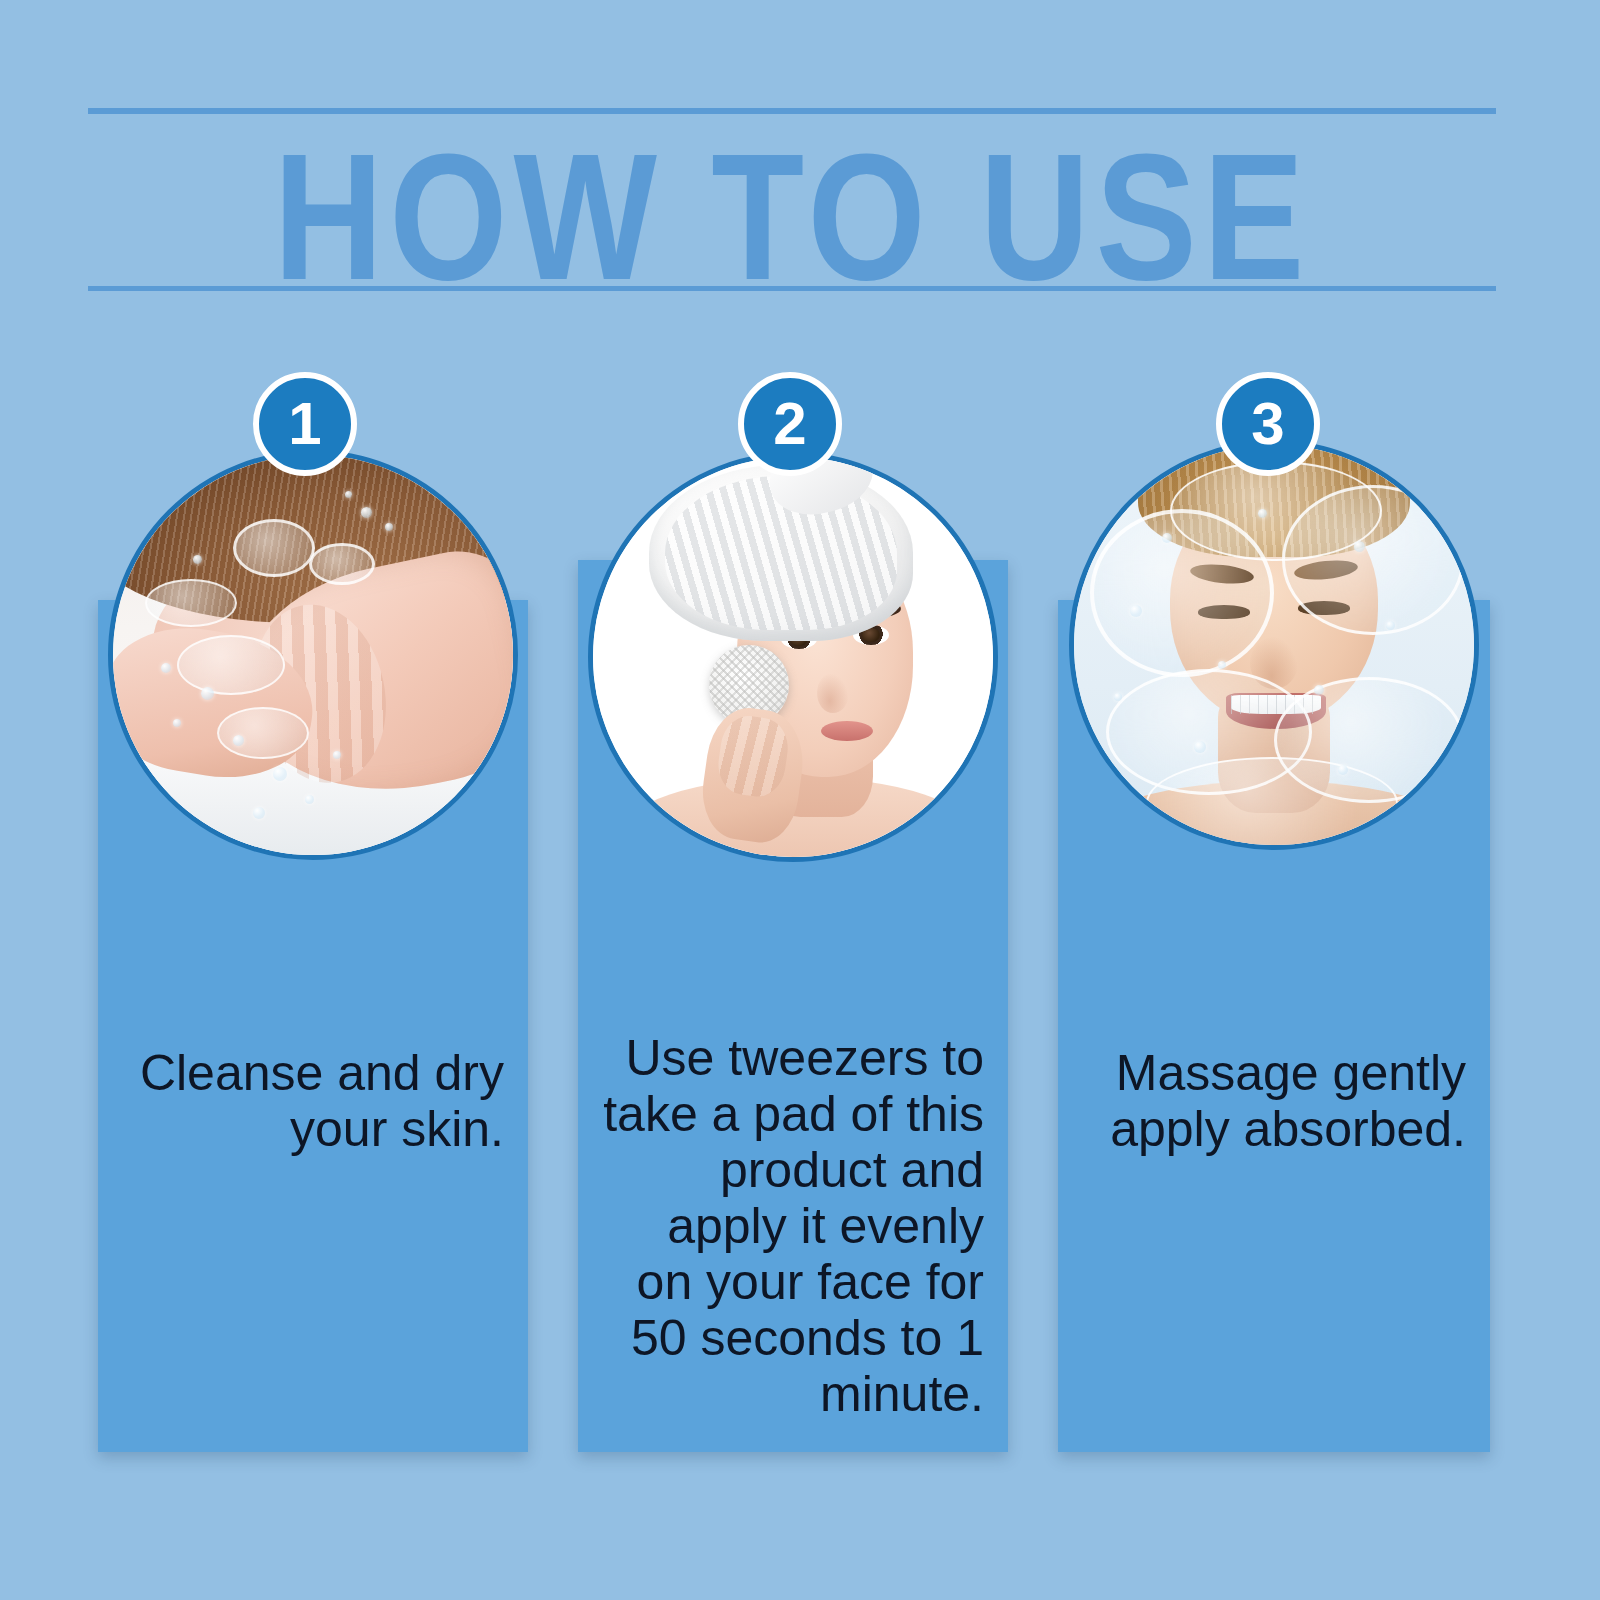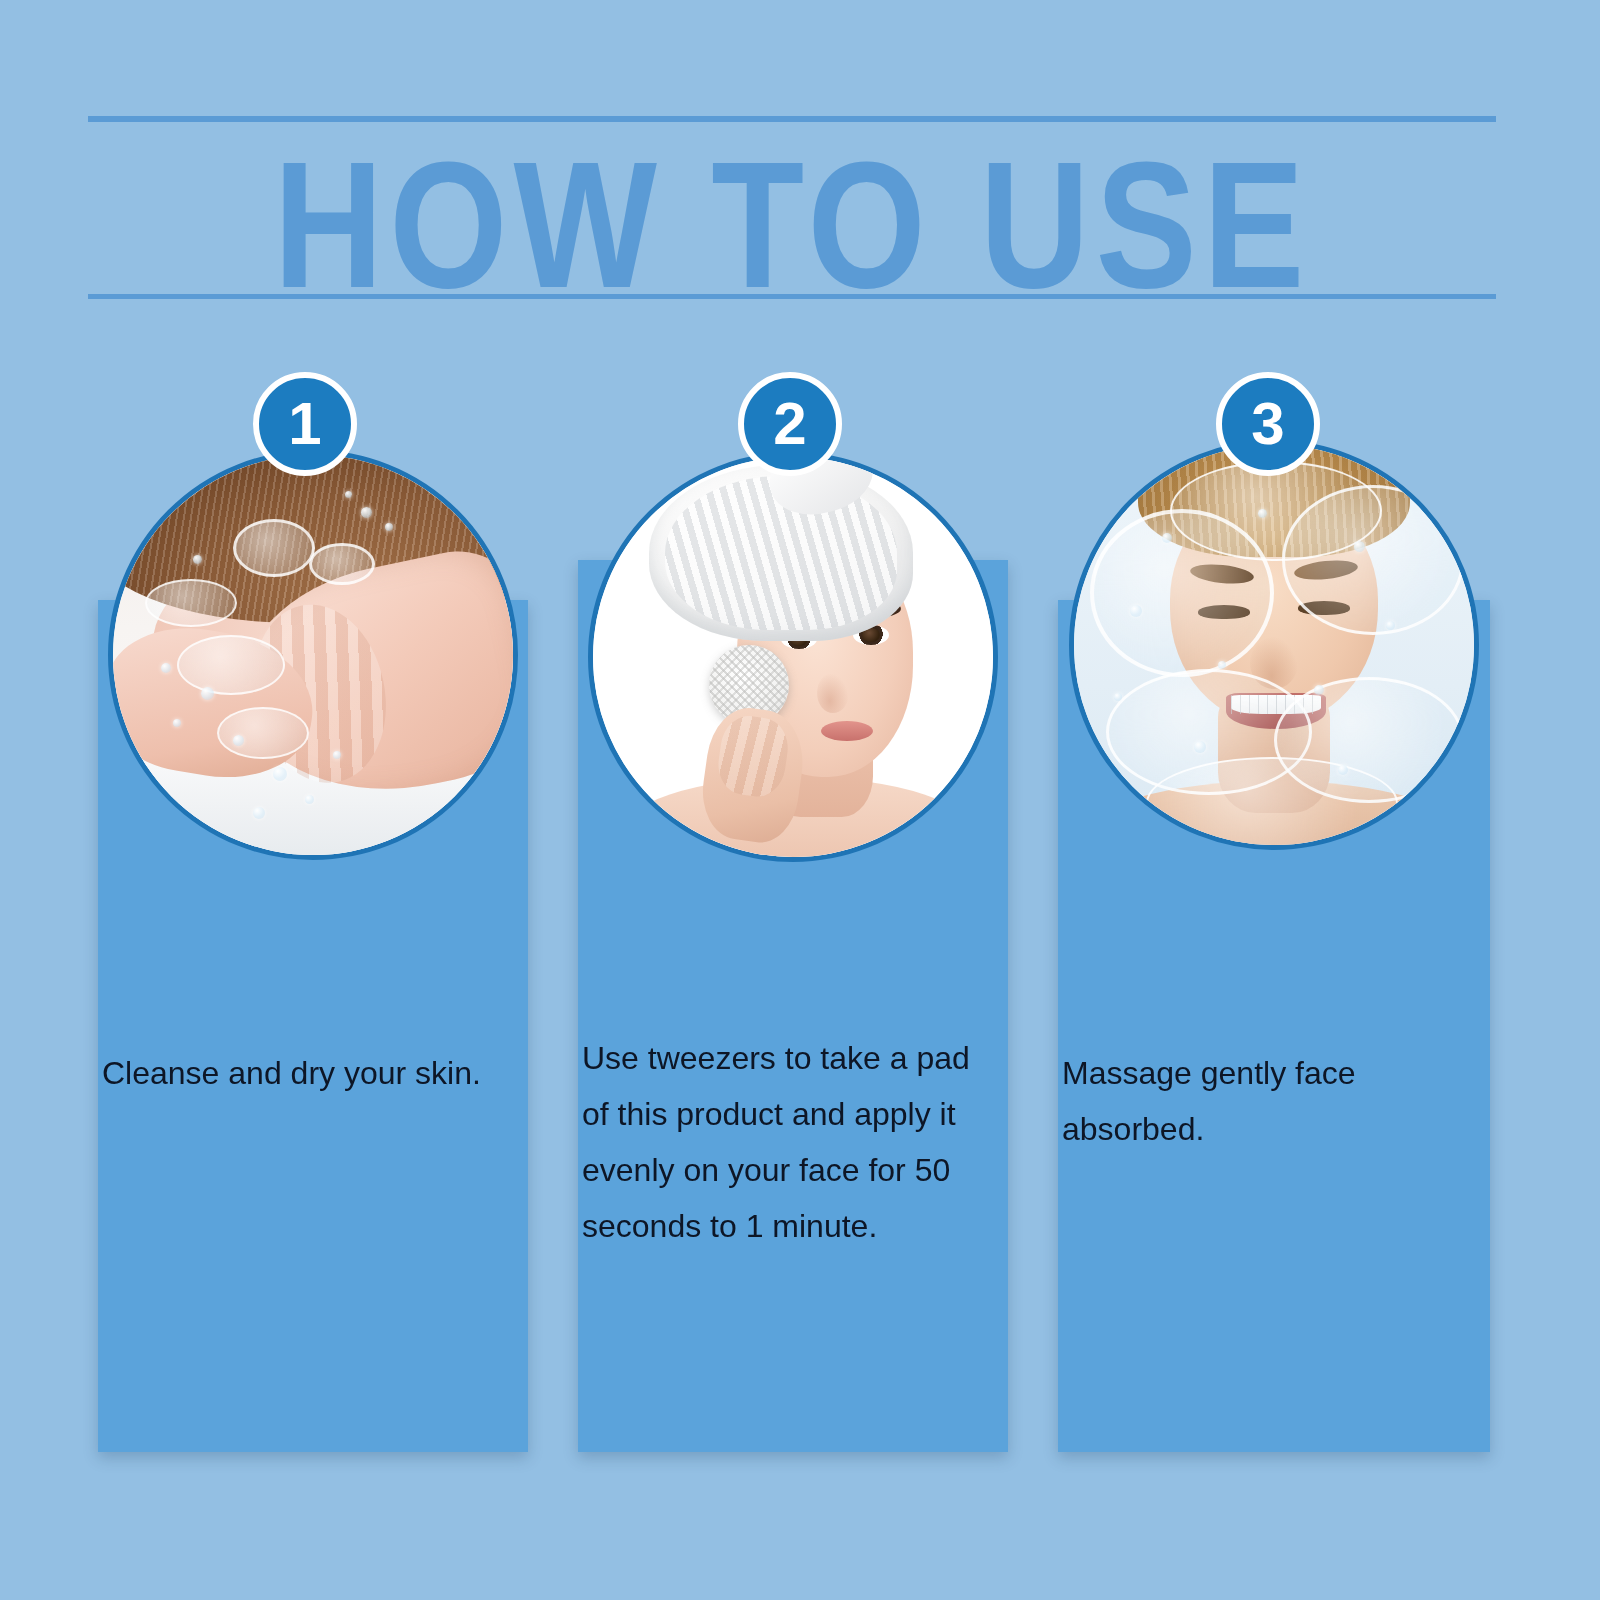--- a/index.html
+++ b/index.html
@@ -7,21 +7,21 @@
     width:1600px; height:1600px;
     background:#93bfe3;
     font-family:"Liberation Sans", sans-serif;
     overflow:hidden;
     position:relative;
   }
 
   
   .header {
     position:absolute;
-    left:88px; top:116px; width:1408px; height:195px;
+    left:88px; top:108px; width:1408px; height:195px;
   }
   .rule {
     position:absolute; left:0; width:100%; height:6px;
     background:#5b9bd5;
   }
   .rule.top { top:0; }
   .rule.bottom { top:178px; height:5px; }
   .title {
     position:absolute; left:0; top:14px; width:100%;
     text-align:center;
@@ -84,25 +84,25 @@
     line-height:92px;
     text-align:center;
     z-index:6;
   }
   .col.c1 .badge { left:50%; margin-left:-60px; top:372px; }
   .col.c2 .badge { left:50%; margin-left:-55px; top:372px; }
   .col.c3 .badge { left:50%; margin-left:-58px; top:372px; }
 
   .caption {
     position:absolute; left:0; width:100%;
-    text-align:left;
+    text-align:right;
     color:#0d1626;
-    font-size:32px;
+    font-size:50px;
     line-height:56px;
-    padding:0 4px;
+    padding:0 24px;
     box-sizing:border-box;
   }
   .col.c1 .caption { top:1045px; }
   .col.c2 .caption { top:1030px; }
   .col.c3 .caption { top:1045px; }
 
   
   .scene { position:absolute; inset:0; }
 
   
@@ -429,16 +429,16 @@
           <div class="drop" style="left:60%;top:60%;width:10px;height:10px;"></div>
           <div class="drop" style="left:30%;top:74%;width:12px;height:12px;"></div>
           <div class="drop" style="left:66%;top:80%;width:10px;height:10px;"></div>
           <div class="drop" style="left:46%;top:16%;width:9px;height:9px;"></div>
           <div class="drop" style="left:10%;top:62%;width:8px;height:8px;"></div>
         </div>
       </div>
     </div>
 
     <div class="badge">3</div>
-    <div class="caption">Massage gently face absorbed.</div>
+    <div class="caption">Massage gently apply absorbed.</div>
   </div>
 
 </div>
 
 </body></html>

